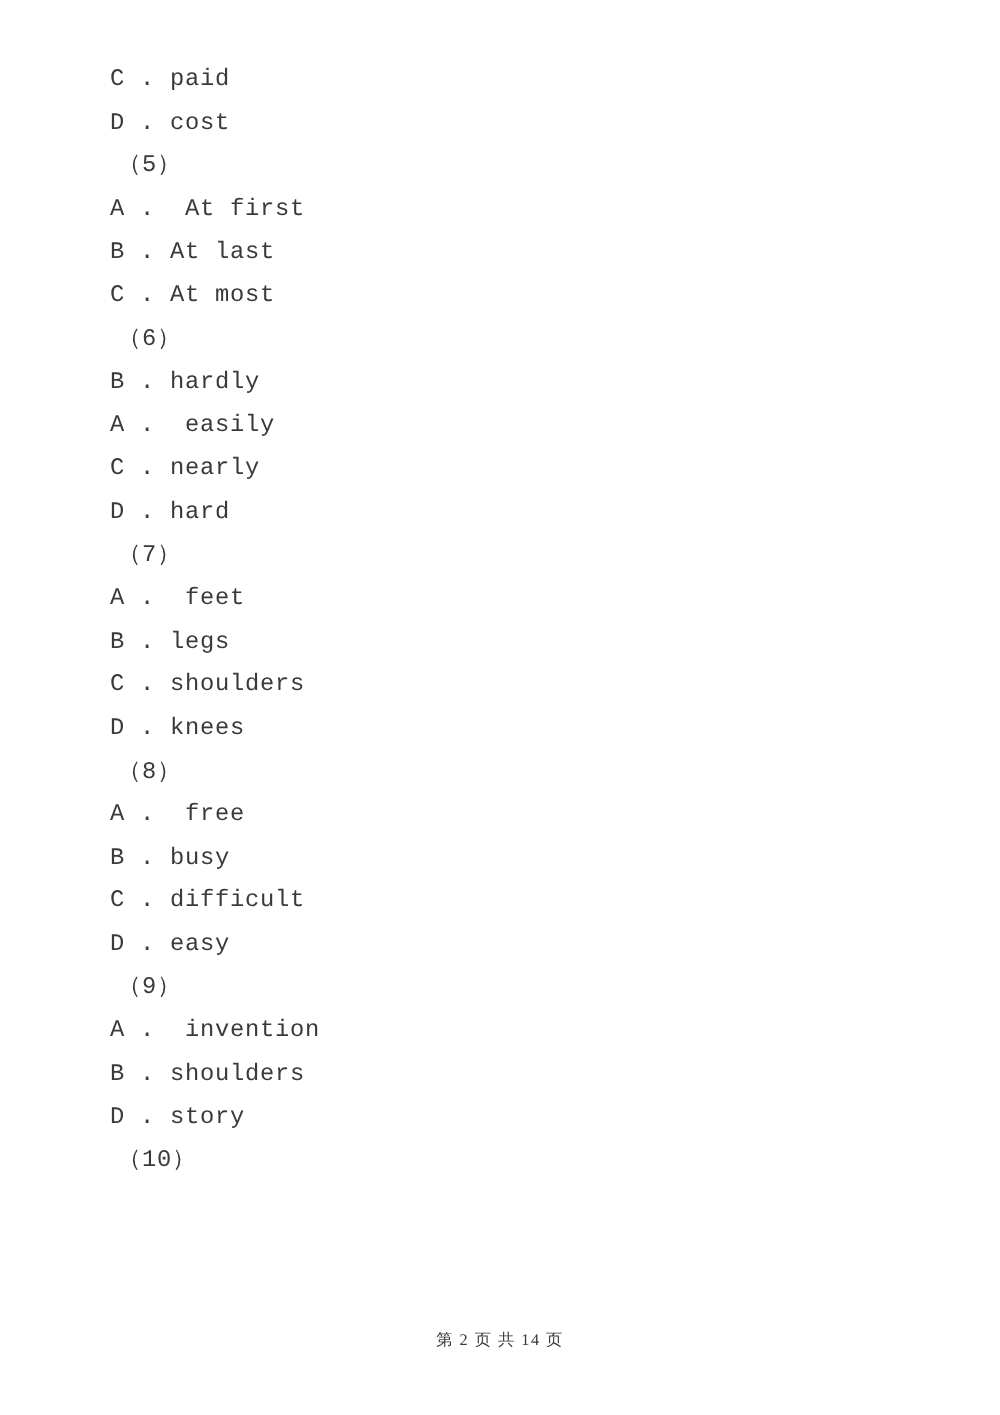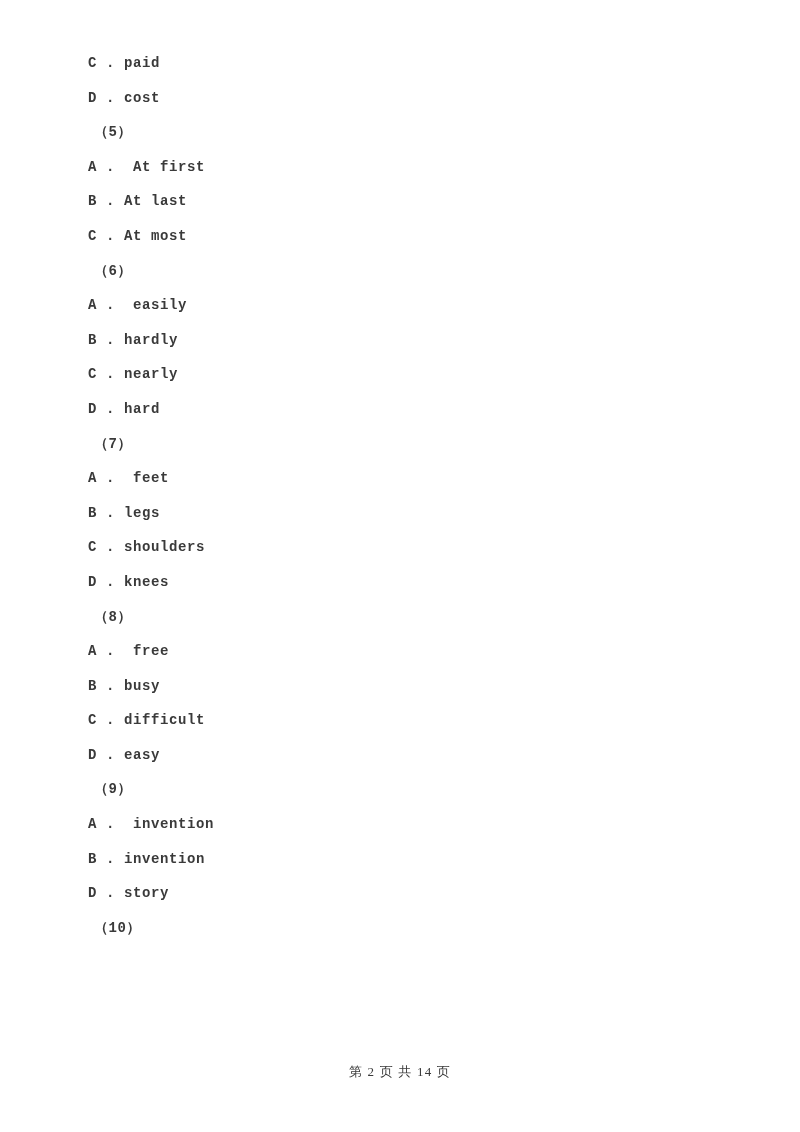--- a/index.html
+++ b/index.html
@@ -25,27 +25,26 @@
   }
 
   .content {
     position: absolute;
     left: 88px;
     top: 46px;
     width: 660px;
   }
 
   .line {
-    font-size: 14px;
+    font-size: 19px;
     line-height: 34.6px;
     color: #3a3a3a;
     white-space: pre;
     letter-spacing: 0.6px;
     height: 34.6px;
-    font-weight: bold;
   }
 
   .line.qnum {
     padding-left: 6px;
     color: #3a3a3a;
   }
 
   .line.opt {
     padding-left: 0px;
   }
@@ -71,37 +70,37 @@
 
   <div class="content">
 
     <div class="line opt">C . paid</div>
     <div class="line opt">D . cost</div>
     <div class="line qnum">（5）</div>
     <div class="line opt">A .  At first</div>
     <div class="line opt">B . At last</div>
     <div class="line opt">C . At most</div>
     <div class="line qnum">（6）</div>
+    <div class="line opt">B . hardly</div>
     <div class="line opt">A .  easily</div>
-    <div class="line opt">B . hardly</div>
     <div class="line opt">C . nearly</div>
     <div class="line opt">D . hard</div>
     <div class="line qnum">（7）</div>
     <div class="line opt">A .  feet</div>
     <div class="line opt">B . legs</div>
     <div class="line opt">C . shoulders</div>
     <div class="line opt">D . knees</div>
     <div class="line qnum">（8）</div>
     <div class="line opt">A .  free</div>
     <div class="line opt">B . busy</div>
     <div class="line opt">C . difficult</div>
     <div class="line opt">D . easy</div>
     <div class="line qnum">（9）</div>
     <div class="line opt">A .  invention</div>
-    <div class="line opt">B . invention</div>
+    <div class="line opt">B . shoulders</div>
     <div class="line opt">D . story</div>
     <div class="line qnum">（10）</div>
 
   </div>
 
   <div class="footer">第 2 页 共 14 页</div>
 
 </div>
 
 </body></html>

